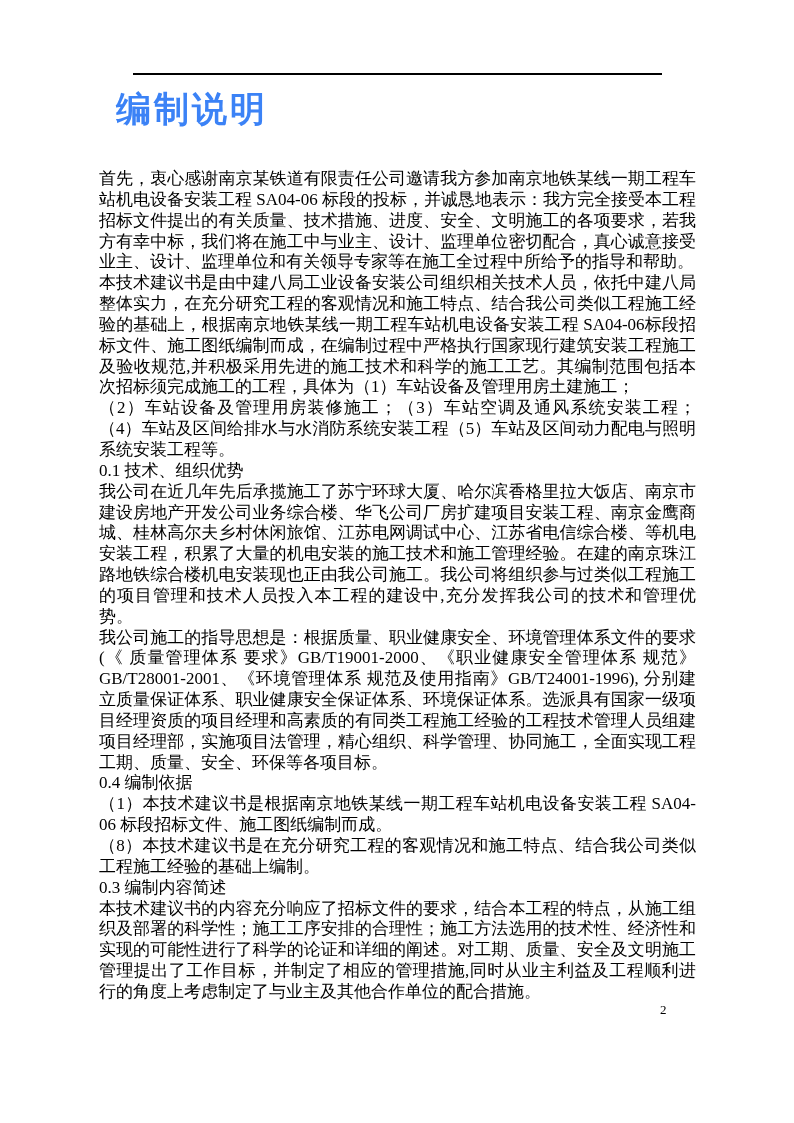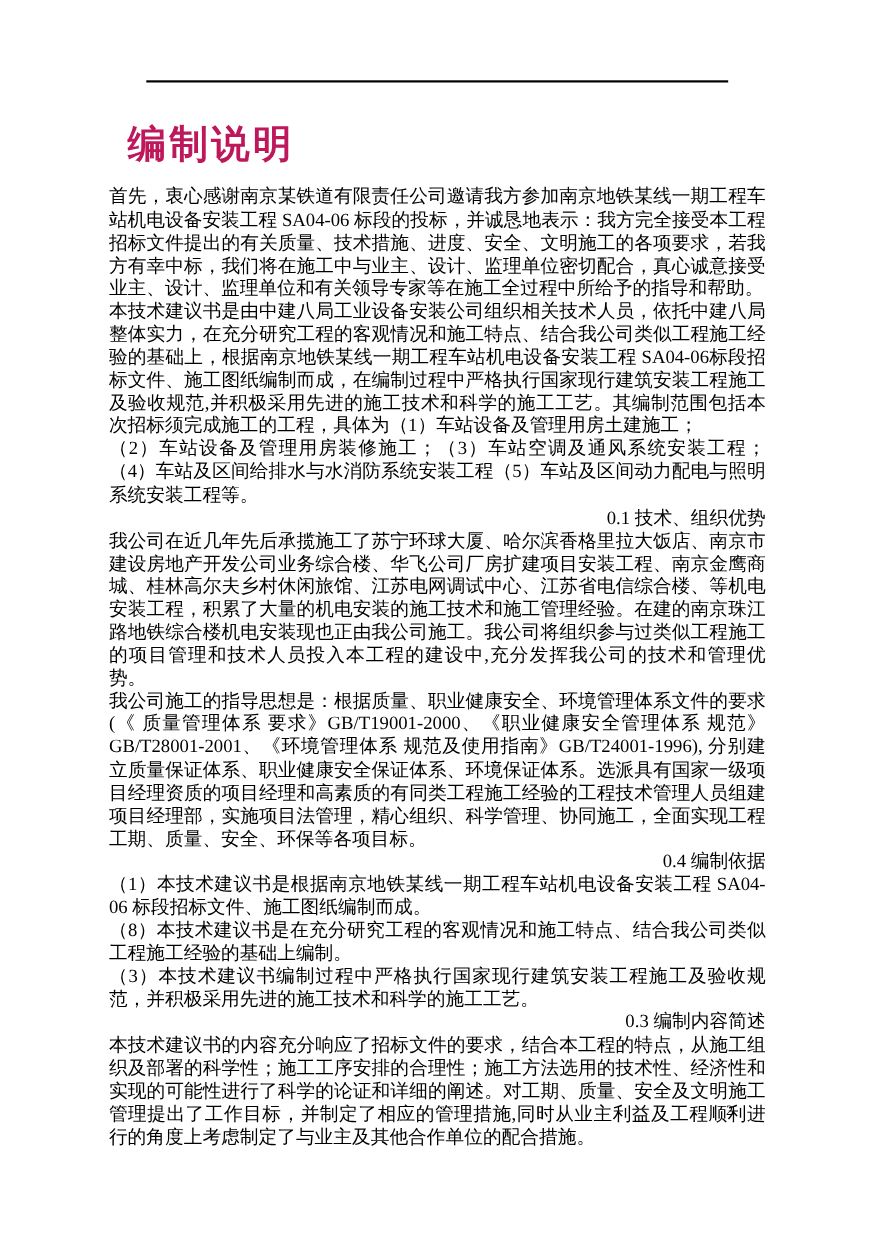--- a/index.html
+++ b/index.html
@@ -20,46 +20,46 @@
     position: absolute;
     left: 133px;
     top: 73px;
     width: 529px;
     height: 0;
     border-top: 2px solid #000000;
   }
   .doc-title {
     position: absolute;
     left: 116px;
-    top: 110px;
+    top: 87px;
     margin: 0;
     font-family: "Liberation Sans", "DejaVu Sans", sans-serif;
     font-weight: 900;
     font-size: 35px;
     line-height: 44px;
     letter-spacing: 3px;
-    color: #be185d;
+    color: #3b82f6;
     white-space: nowrap;
   }
   .content {
     position: absolute;
     left: 99px;
     top: 169px;
     width: 597px;
     font-size: 17px;
     line-height: 20.85px;
     text-align: justify;
     text-justify: inter-ideograph;
   }
   .content .block {
     margin: 0;
     padding: 0;
   }
   .content .heading {
-    text-align: right;
+    text-align: left;
   }
   .page-number {
     position: absolute;
     left: 660px;
     top: 1001px;
     font-size: 13px;
     line-height: 17px;
     color: #000000;
   }
 </style>
@@ -72,18 +72,17 @@
   <div class="content" id="content">
       <div class="block para">首先，衷心感谢南京某铁道有限责任公司邀请我方参加南京地铁某线一期工程车站机电设备安装工程 SA04-06 标段的投标，并诚恳地表示：我方完全接受本工程招标文件提出的有关质量、技术措施、进度、安全、文明施工的各项要求，若我方有幸中标，我们将在施工中与业主、设计、监理单位密切配合，真心诚意接受业主、设计、监理单位和有关领导专家等在施工全过程中所给予的指导和帮助。</div>
       <div class="block para">本技术建议书是由中建八局工业设备安装公司组织相关技术人员，依托中建八局整体实力，在充分研究工程的客观情况和施工特点、结合我公司类似工程施工经验的基础上，根据南京地铁某线一期工程车站机电设备安装工程 SA04-06标段招标文件、施工图纸编制而成，在编制过程中严格执行国家现行建筑安装工程施工及验收规范,并积极采用先进的施工技术和科学的施工工艺。其编制范围包括本次招标须完成施工的工程，具体为（1）车站设备及管理用房土建施工；</div>
       <div class="block para">（2）车站设备及管理用房装修施工；（3）车站空调及通风系统安装工程；（4）车站及区间给排水与水消防系统安装工程（5）车站及区间动力配电与照明系统安装工程等。</div>
       <div class="block heading">0.1 技术、组织优势</div>
       <div class="block para">我公司在近几年先后承揽施工了苏宁环球大厦、哈尔滨香格里拉大饭店、南京市建设房地产开发公司业务综合楼、华飞公司厂房扩建项目安装工程、南京金鹰商城、桂林高尔夫乡村休闲旅馆、江苏电网调试中心、江苏省电信综合楼、等机电安装工程，积累了大量的机电安装的施工技术和施工管理经验。在建的南京珠江路地铁综合楼机电安装现也正由我公司施工。我公司将组织参与过类似工程施工的项目管理和技术人员投入本工程的建设中,充分发挥我公司的技术和管理优势。</div>
       <div class="block para">我公司施工的指导思想是：根据质量、职业健康安全、环境管理体系文件的要求(《 质量管理体系 要求》GB/T19001-2000、《职业健康安全管理体系 规范》GB/T28001-2001、《环境管理体系 规范及使用指南》GB/T24001-1996), 分别建立质量保证体系、职业健康安全保证体系、环境保证体系。选派具有国家一级项目经理资质的项目经理和高素质的有同类工程施工经验的工程技术管理人员组建项目经理部，实施项目法管理，精心组织、科学管理、协同施工，全面实现工程工期、质量、安全、环保等各项目标。</div>
       <div class="block heading">0.4 编制依据</div>
       <div class="block para">（1）本技术建议书是根据南京地铁某线一期工程车站机电设备安装工程 SA04-06 标段招标文件、施工图纸编制而成。</div>
       <div class="block para">（8）本技术建议书是在充分研究工程的客观情况和施工特点、结合我公司类似工程施工经验的基础上编制。</div>
-      <div class="block para">（3）本技术建议书编制过程中严格执行国家现行建筑安装工程施工及验收规范，并积极采用先进的施工技术和科学的施工工艺。</div>
       <div class="block heading">0.3 编制内容简述</div>
       <div class="block para">本技术建议书的内容充分响应了招标文件的要求，结合本工程的特点，从施工组织及部署的科学性；施工工序安排的合理性；施工方法选用的技术性、经济性和实现的可能性进行了科学的论证和详细的阐述。对工期、质量、安全及文明施工管理提出了工作目标，并制定了相应的管理措施,同时从业主利益及工程顺利进行的角度上考虑制定了与业主及其他合作单位的配合措施。</div>
     </div>
   <div class="page-number">2</div>
 </div>
 
 </body></html>

